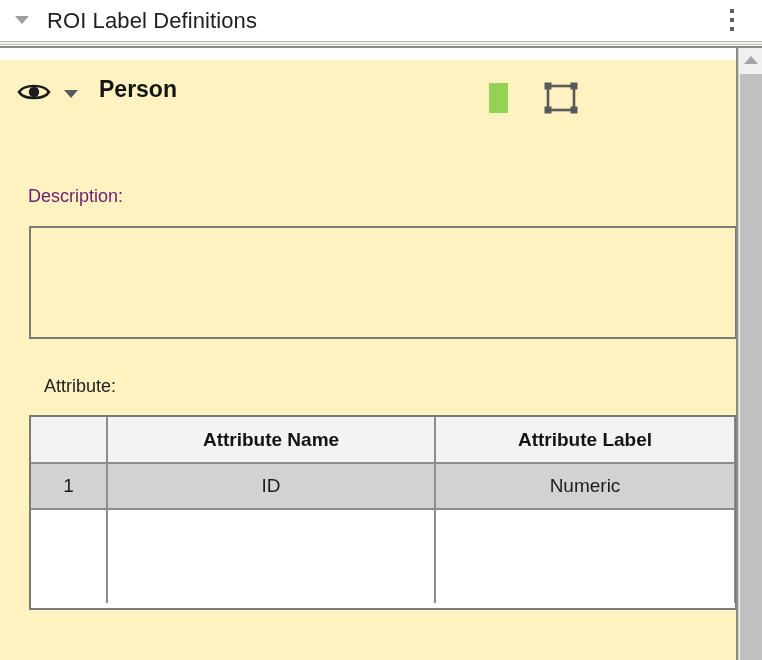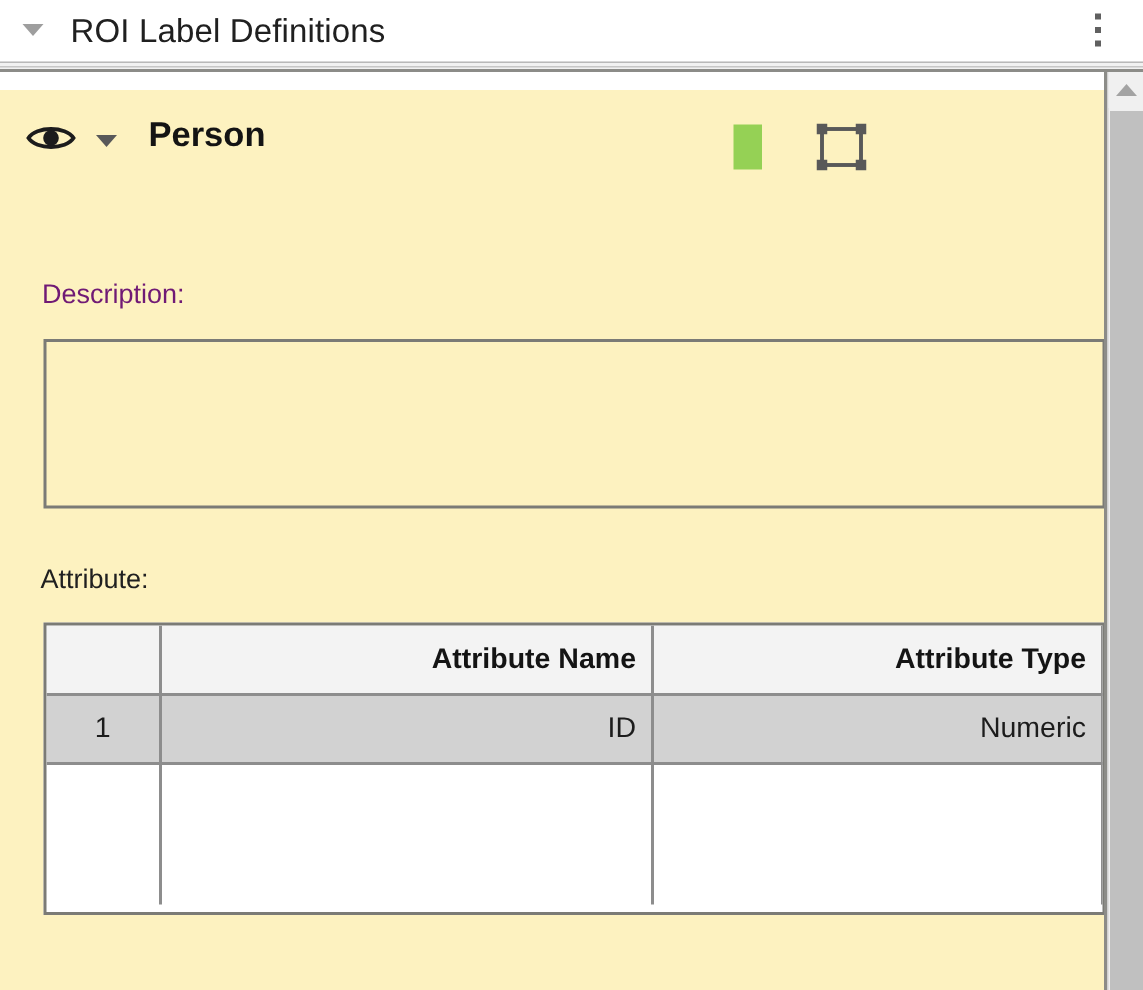--- a/index.html
+++ b/index.html
@@ -153,21 +153,21 @@
     font-size: 16px;
     color: #202020;
     padding: 4px 6px;
     resize: none;
     outline: none;
   }
 
   
   .attr-label {
     position: absolute;
-    left: 27px; top: 316px;
+    left: 44px; top: 316px;
     font-size: 18px;
     color: #202020;
     white-space: nowrap;
   }
   .attr-table-wrap {
     position: absolute;
     left: 29px; top: 355px;
     width: 708px; height: 195px;
     box-sizing: border-box;
     border: 2px solid #7b7b76;
@@ -179,21 +179,21 @@
     border-collapse: collapse;
     table-layout: fixed;
   }
   .attr-table th,
   .attr-table td {
     border-right: 2px solid #8d8d8d;
     border-bottom: 2px solid #8d8d8d;
     height: 46px;
     padding: 0 10px;
     font-size: 19px;
-    text-align: right;
+    text-align: center;
     box-sizing: border-box;
     overflow: hidden;
     white-space: nowrap;
   }
   .attr-table th {
     background: #f3f3f3;
     font-weight: bold;
     color: #141414;
     font-size: 19px;
   }
@@ -299,21 +299,21 @@
       <table class="attr-table">
         <colgroup>
           <col class="col-idx">
           <col class="col-name">
           <col class="col-type">
         </colgroup>
         <thead>
           <tr>
             <th class="idx"></th>
             <th>Attribute Name</th>
-            <th>Attribute Type</th>
+            <th>Attribute Label</th>
           </tr>
         </thead>
         <tbody>
           <tr class="selected">
             <td class="idx">1</td>
             <td>ID</td>
             <td>Numeric</td>
           </tr>
           <tr class="filler">
             <td></td>

